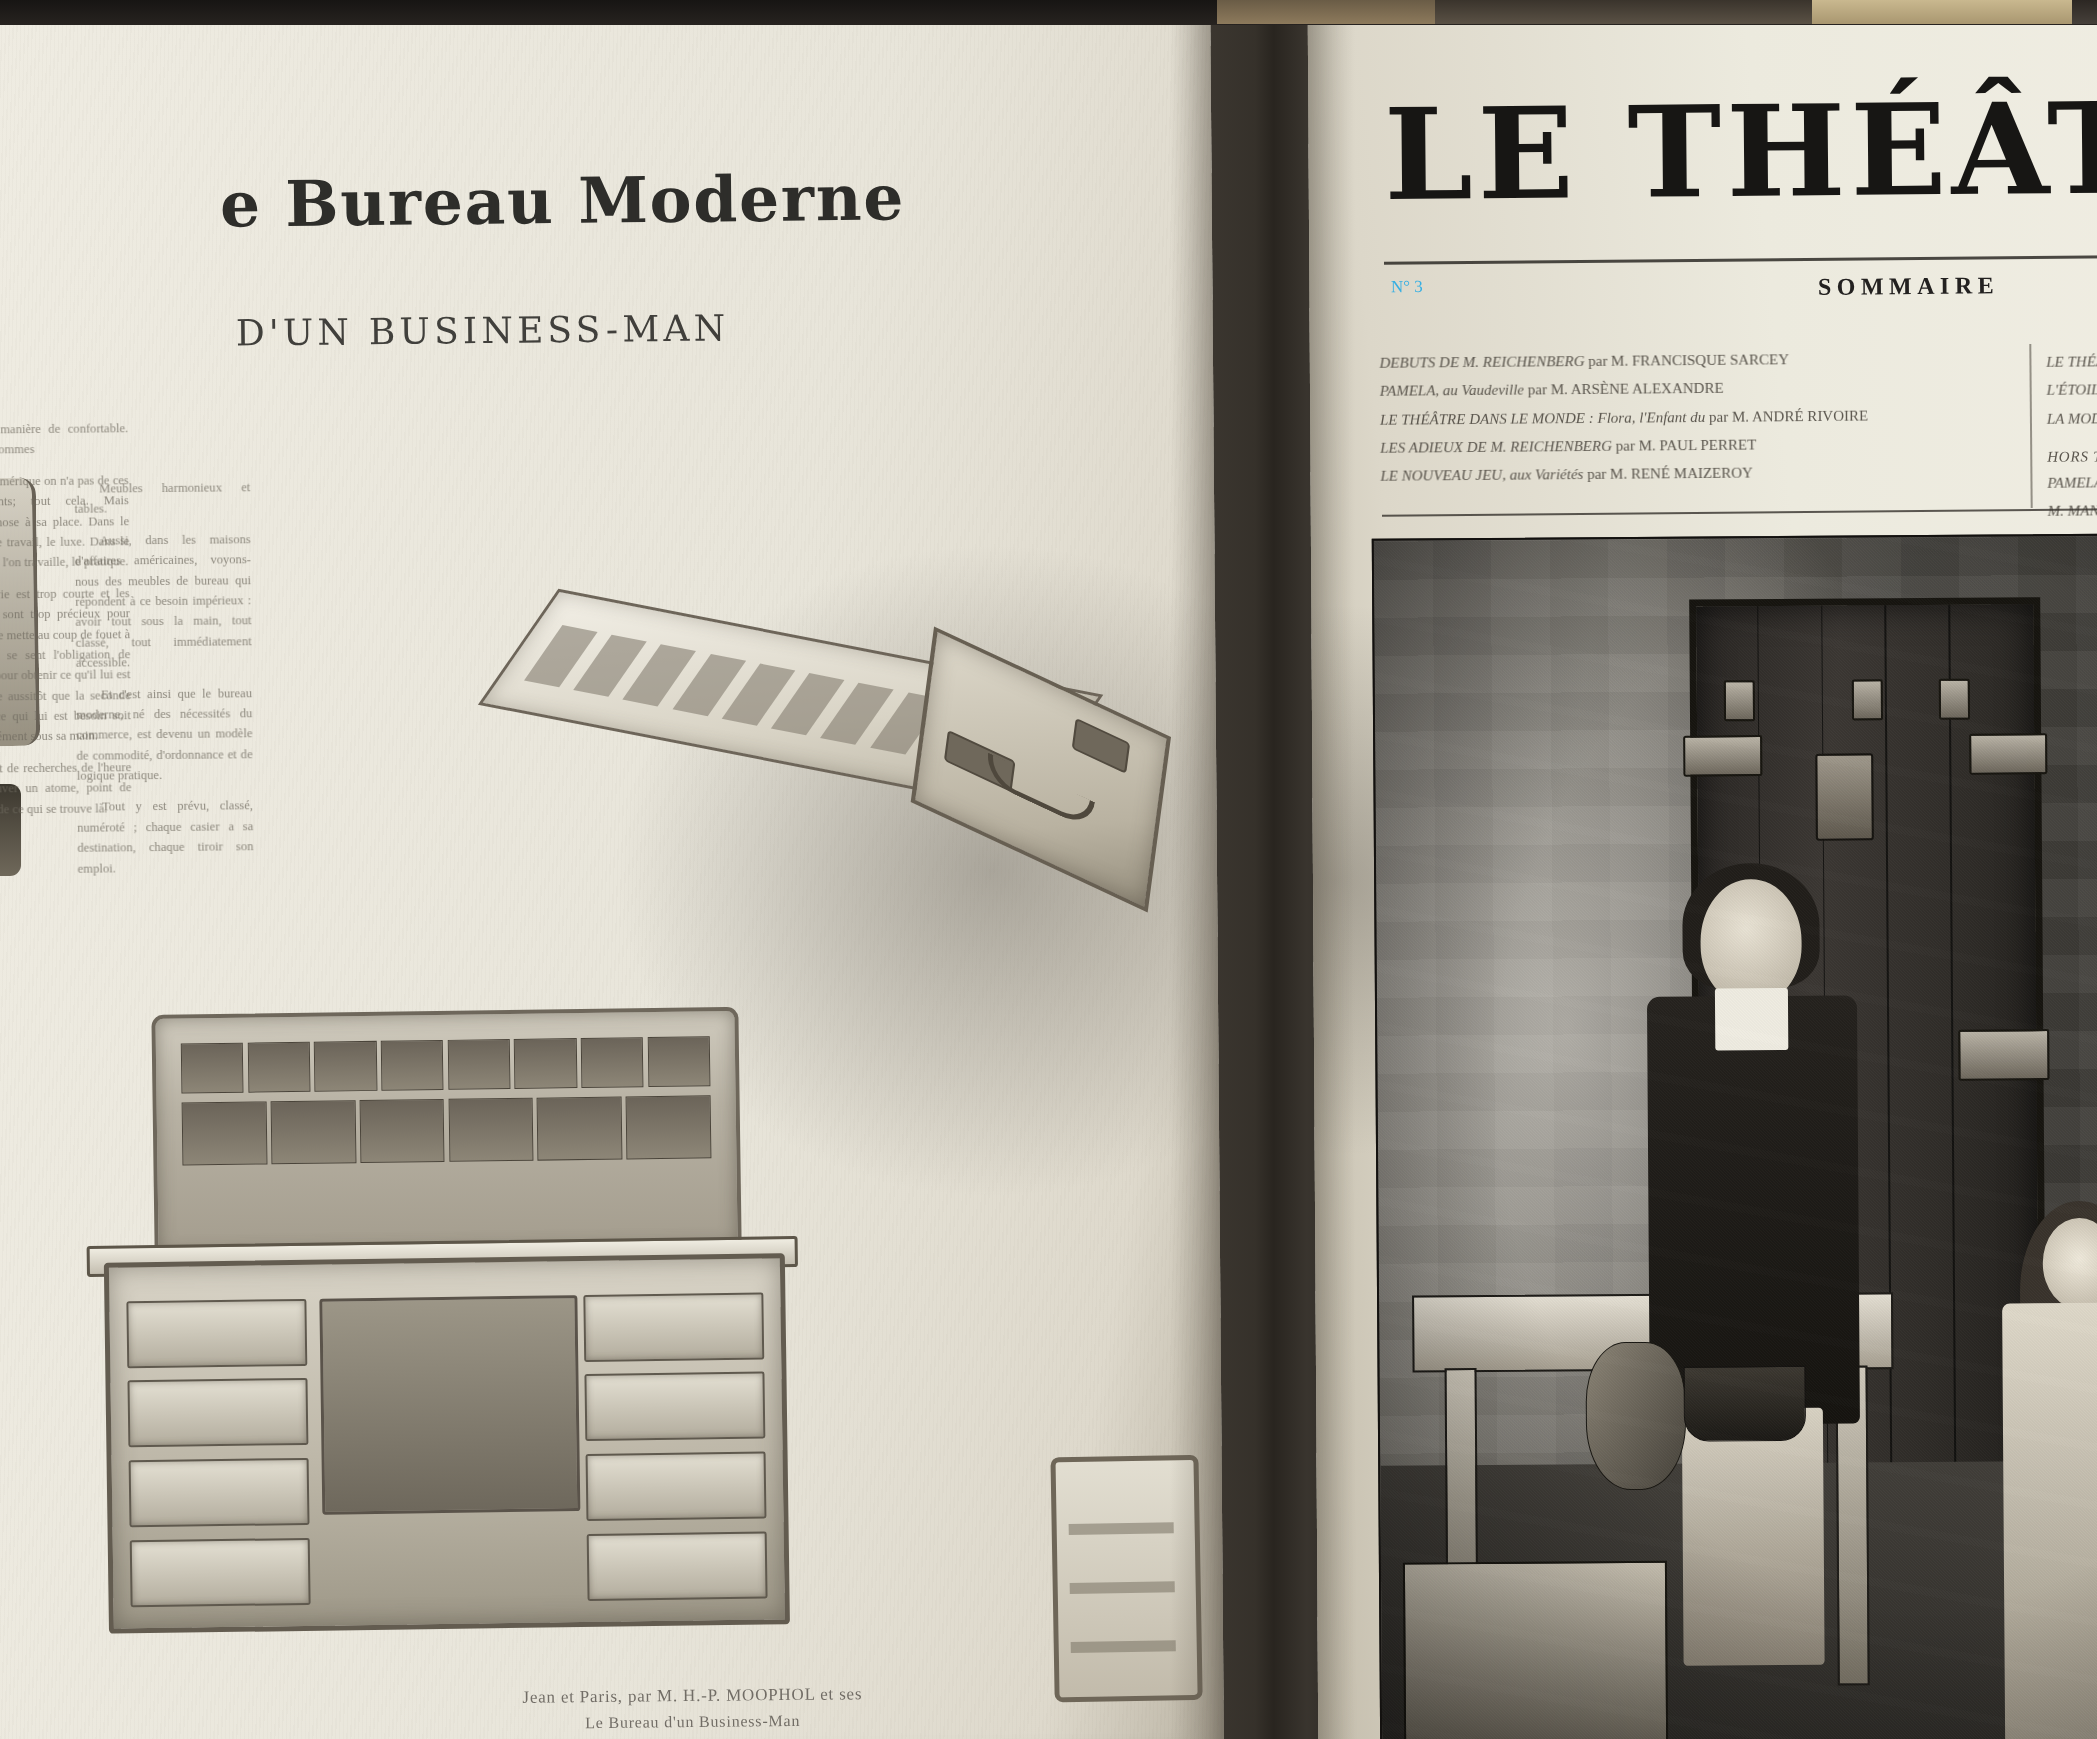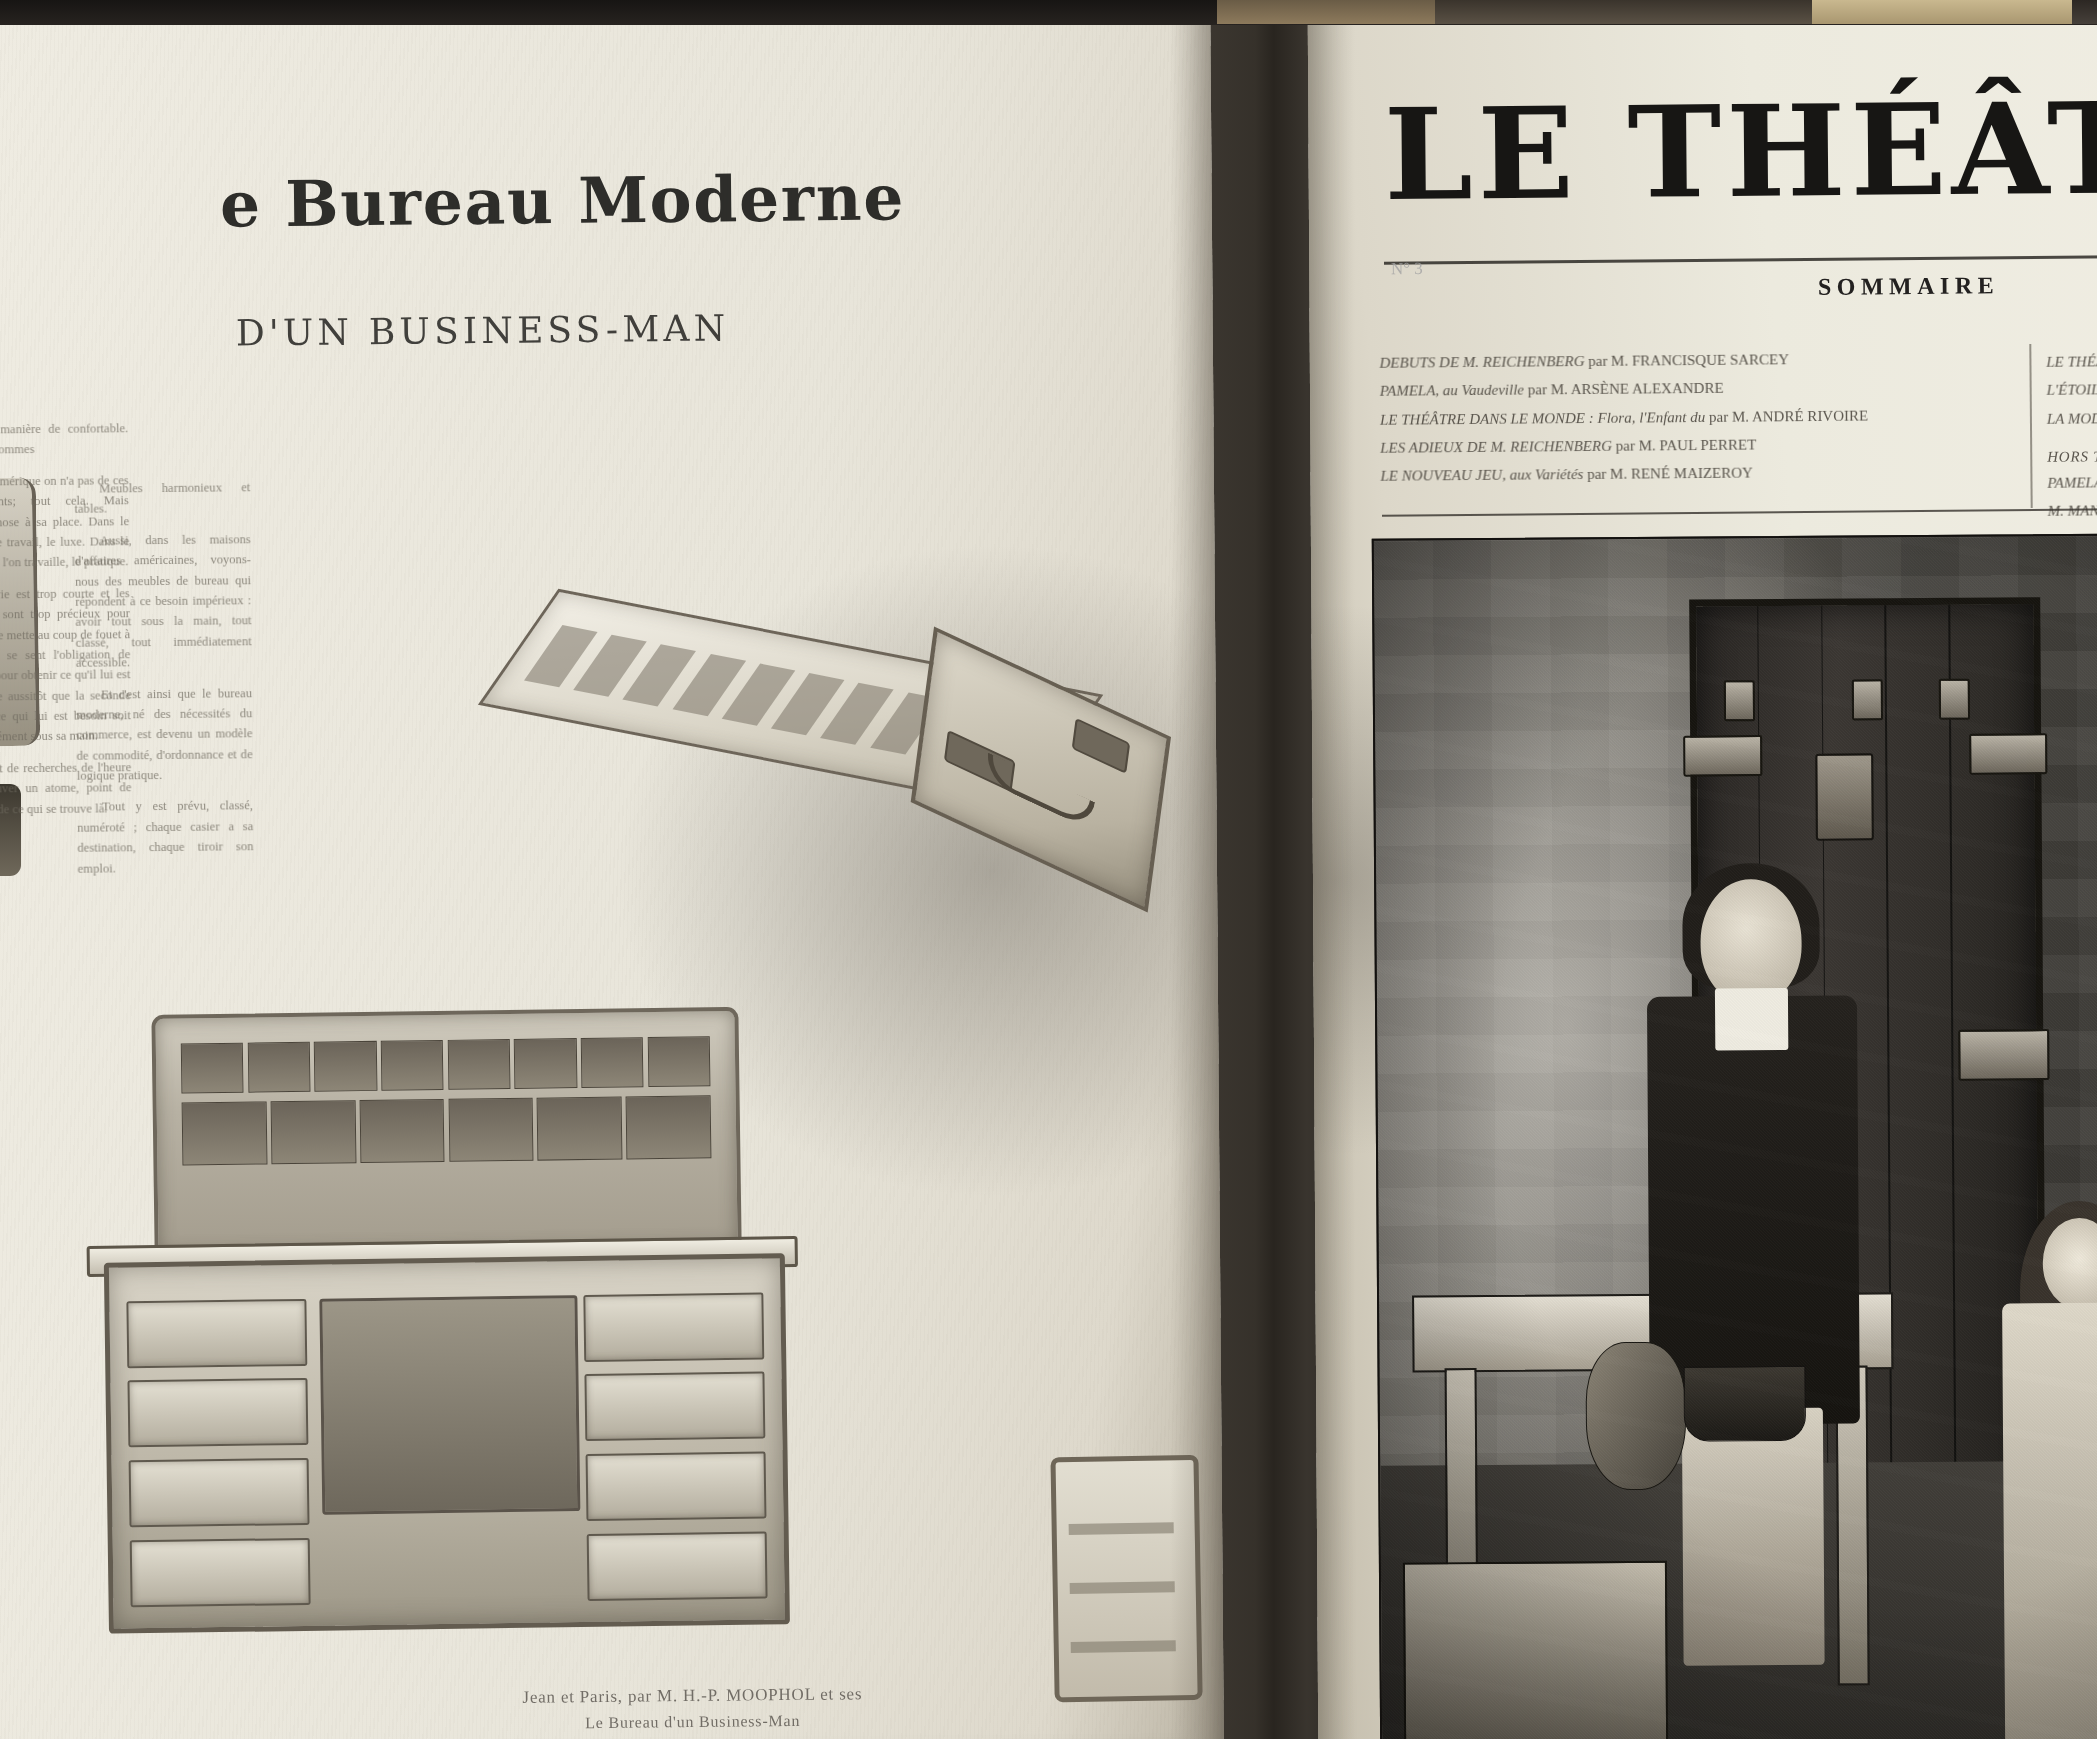--- a/index.html
+++ b/index.html
@@ -324,23 +324,23 @@
     top: 257px;
     width: 1074px;
     height: 2.9px;
     background: #2d2a26;
     transform: rotate(-0.5deg);
     opacity: .85;
   }
   .issue-no {
     position: absolute;
     left: 1391px;
-    top: 259px;
+    top: 277px;
     font-size: 17px;
-    color: #a3a3a3;
+    color: #0ea5e9;
     transform: rotate(-0.5deg);
     opacity: .8;
   }
   .sommaire-title {
     position: absolute;
     left: 1384px;
     top: 273px;
     width: 1049px;
     text-align: center;
     font-family: "Liberation Serif", serif;

